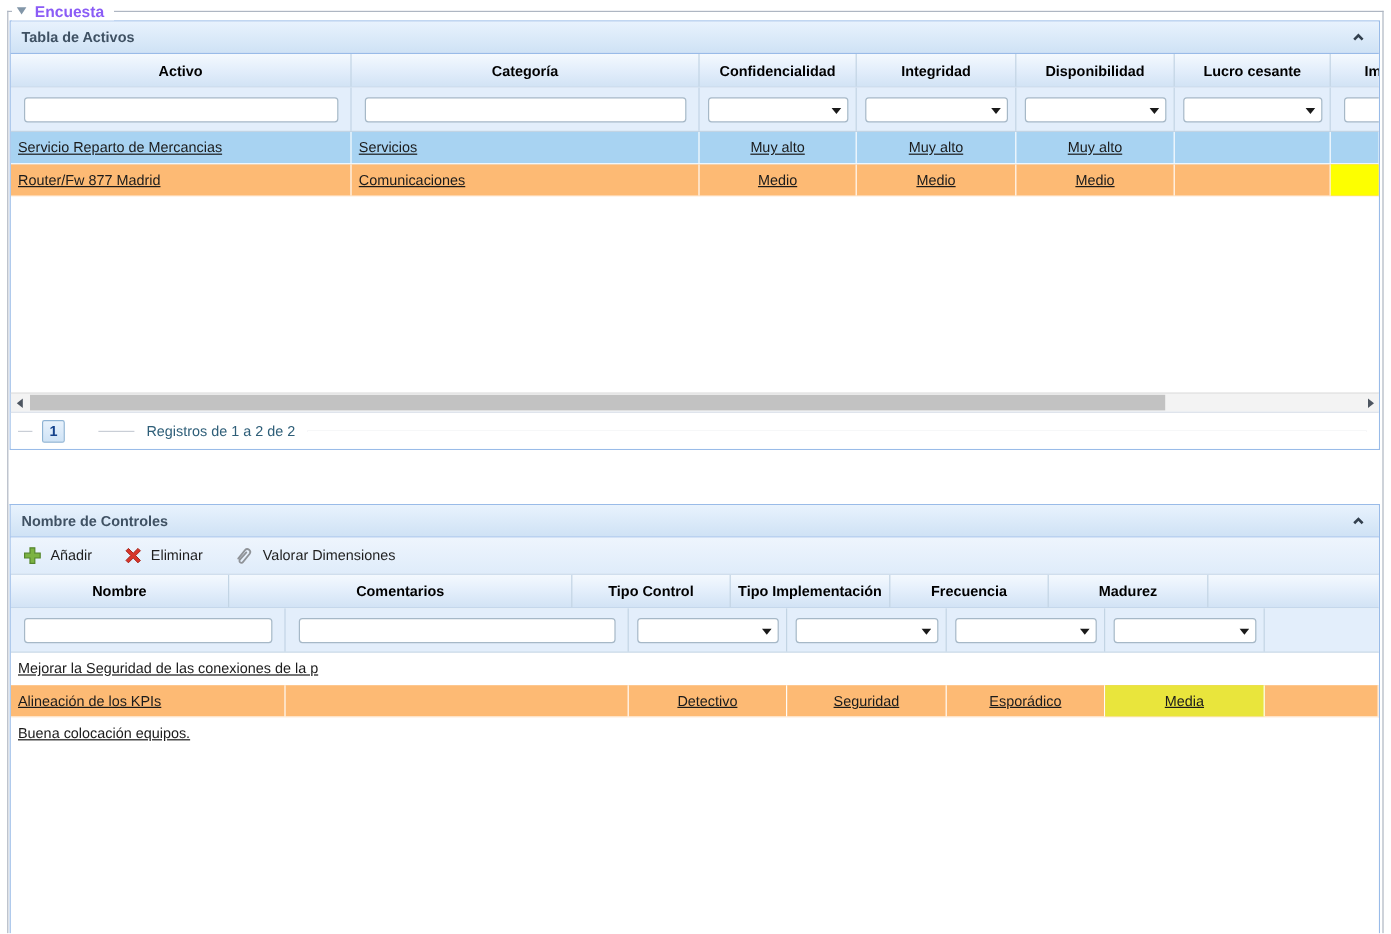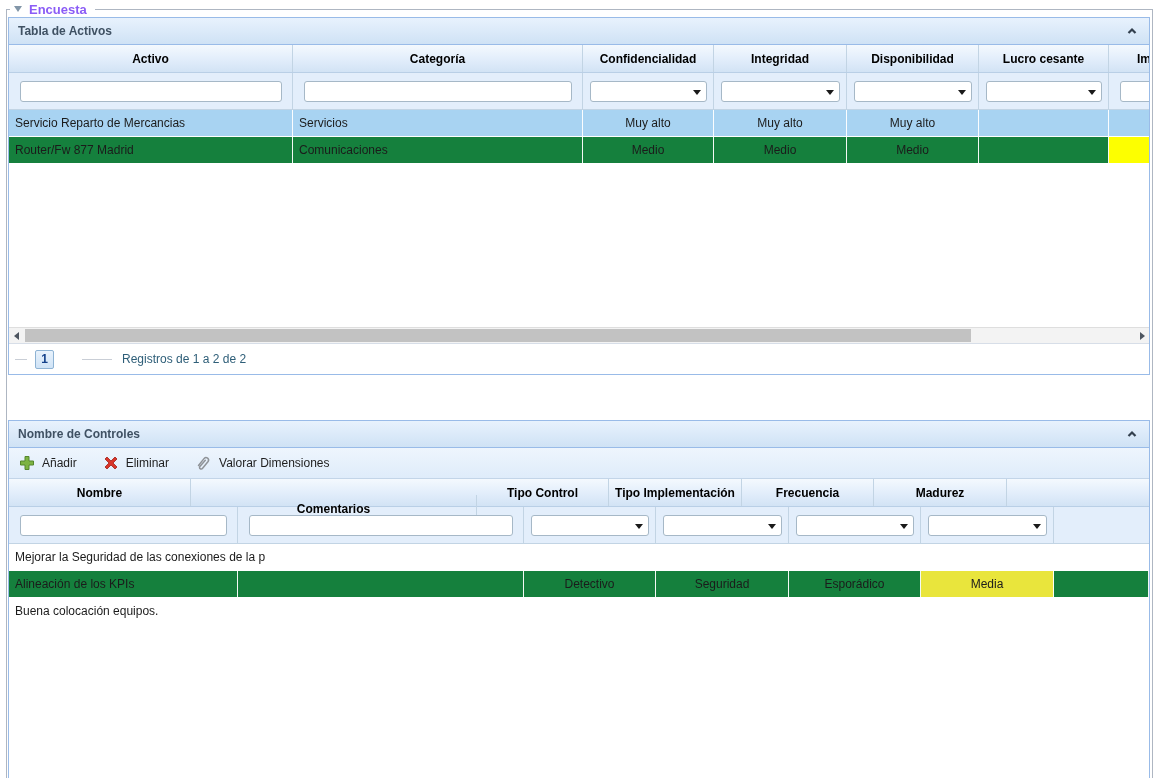--- a/index.html
+++ b/index.html
@@ -46,24 +46,24 @@
   .finput { height:21px; border:1px solid #a6b8c7; border-radius:3px; background:#fff; outline:none;
             font-family:"Liberation Sans",sans-serif; font-size:12px; padding:0 4px; }
   .fselect { height:21px; border:1px solid #a6b8c7; border-radius:3px; background:#fff; position:relative; cursor:pointer; }
   .selarrow { position:absolute; right:5px; top:8px; width:0; height:0;
               border-left:4px solid transparent; border-right:4px solid transparent; border-top:5px solid #1a1a1a; }
   .gbody { background:#fff; overflow:hidden; }
   .activos .gbody { height:217px; }
   .controles .gbody { height:296px; }
   .grow { display:flex; flex-wrap:nowrap; height:27px; border-bottom:1px solid #fff; cursor:default; }
   .grow.plain { background:#fff; }
-  .grow.alt   { background:#15803d; }
+  .grow.alt   { background:#fdba74; }
   .grow.sel   { background:#a8d3f2; }
   .gcell { flex:0 0 auto; height:100%; display:flex; align-items:center; padding:0 6px;
-           border-right:1px solid rgba(255,255,255,.95); color:#1b1b1b; }
+           border-right:1px solid rgba(255,255,255,.95); color:#1b1b1b;text-decoration:underline; }
   .gcell.full { border-right:none; white-space:nowrap; }
 
   
   .hscroll { height:16px; background:#f3f3f3; border-top:1px solid #dedede; display:flex; align-items:center; }
   .harrow { flex:0 0 14px; height:100%; display:flex; align-items:center; justify-content:center; cursor:pointer; }
   .tri-l { width:0; height:0; border-top:4px solid transparent; border-bottom:4px solid transparent; border-right:5px solid #4d5560; }
   .tri-r { width:0; height:0; border-top:4px solid transparent; border-bottom:4px solid transparent; border-left:5px solid #4d5560; }
   .htrack { flex:1; position:relative; height:100%; }
   .hthumb { position:absolute; left:2px; top:1px; height:13px; width:946px; background:#c2c2c2; }
 
@@ -209,21 +209,21 @@
         <span class="tbtn">
           <svg width="17" height="16" viewBox="0 0 17 16">
             <path d="M3.5 10.5 L9.2 3.4 a2.5 2.5 0 0 1 3.9 3.1 L7.4 13.4 a1.6 1.6 0 0 1 -2.5 -2 L10.3 5.3" fill="none" stroke="#8f9398" stroke-width="1.5" stroke-linecap="round"></path>
           </svg>
           <span>Valorar Dimensiones</span>
         </span>
       </div>
       <div class="grid" id="grid-controles">
           <div class="hrow">
             <div class="hcell" style="width: 182px;">Nombre</div>
-            <div class="hcell" style="width: 286px; margin-top: 16px;">Comentarios</div>
+            <div class="hcell" style="width: 286px;">Comentarios</div>
             <div class="hcell" style="width: 132px;">Tipo Control</div>
             <div class="hcell" style="width: 133px;">Tipo Implementación</div>
             <div class="hcell" style="width: 132px;">Frecuencia</div>
             <div class="hcell" style="width: 133px;">Madurez</div>
             <div class="hcell last" style="width: 95px;"></div>
           </div>
           <div class="frow">
             <div class="fcell" style="width: 229px;">
               <input class="finput" style="width: 207px;">
             </div>

